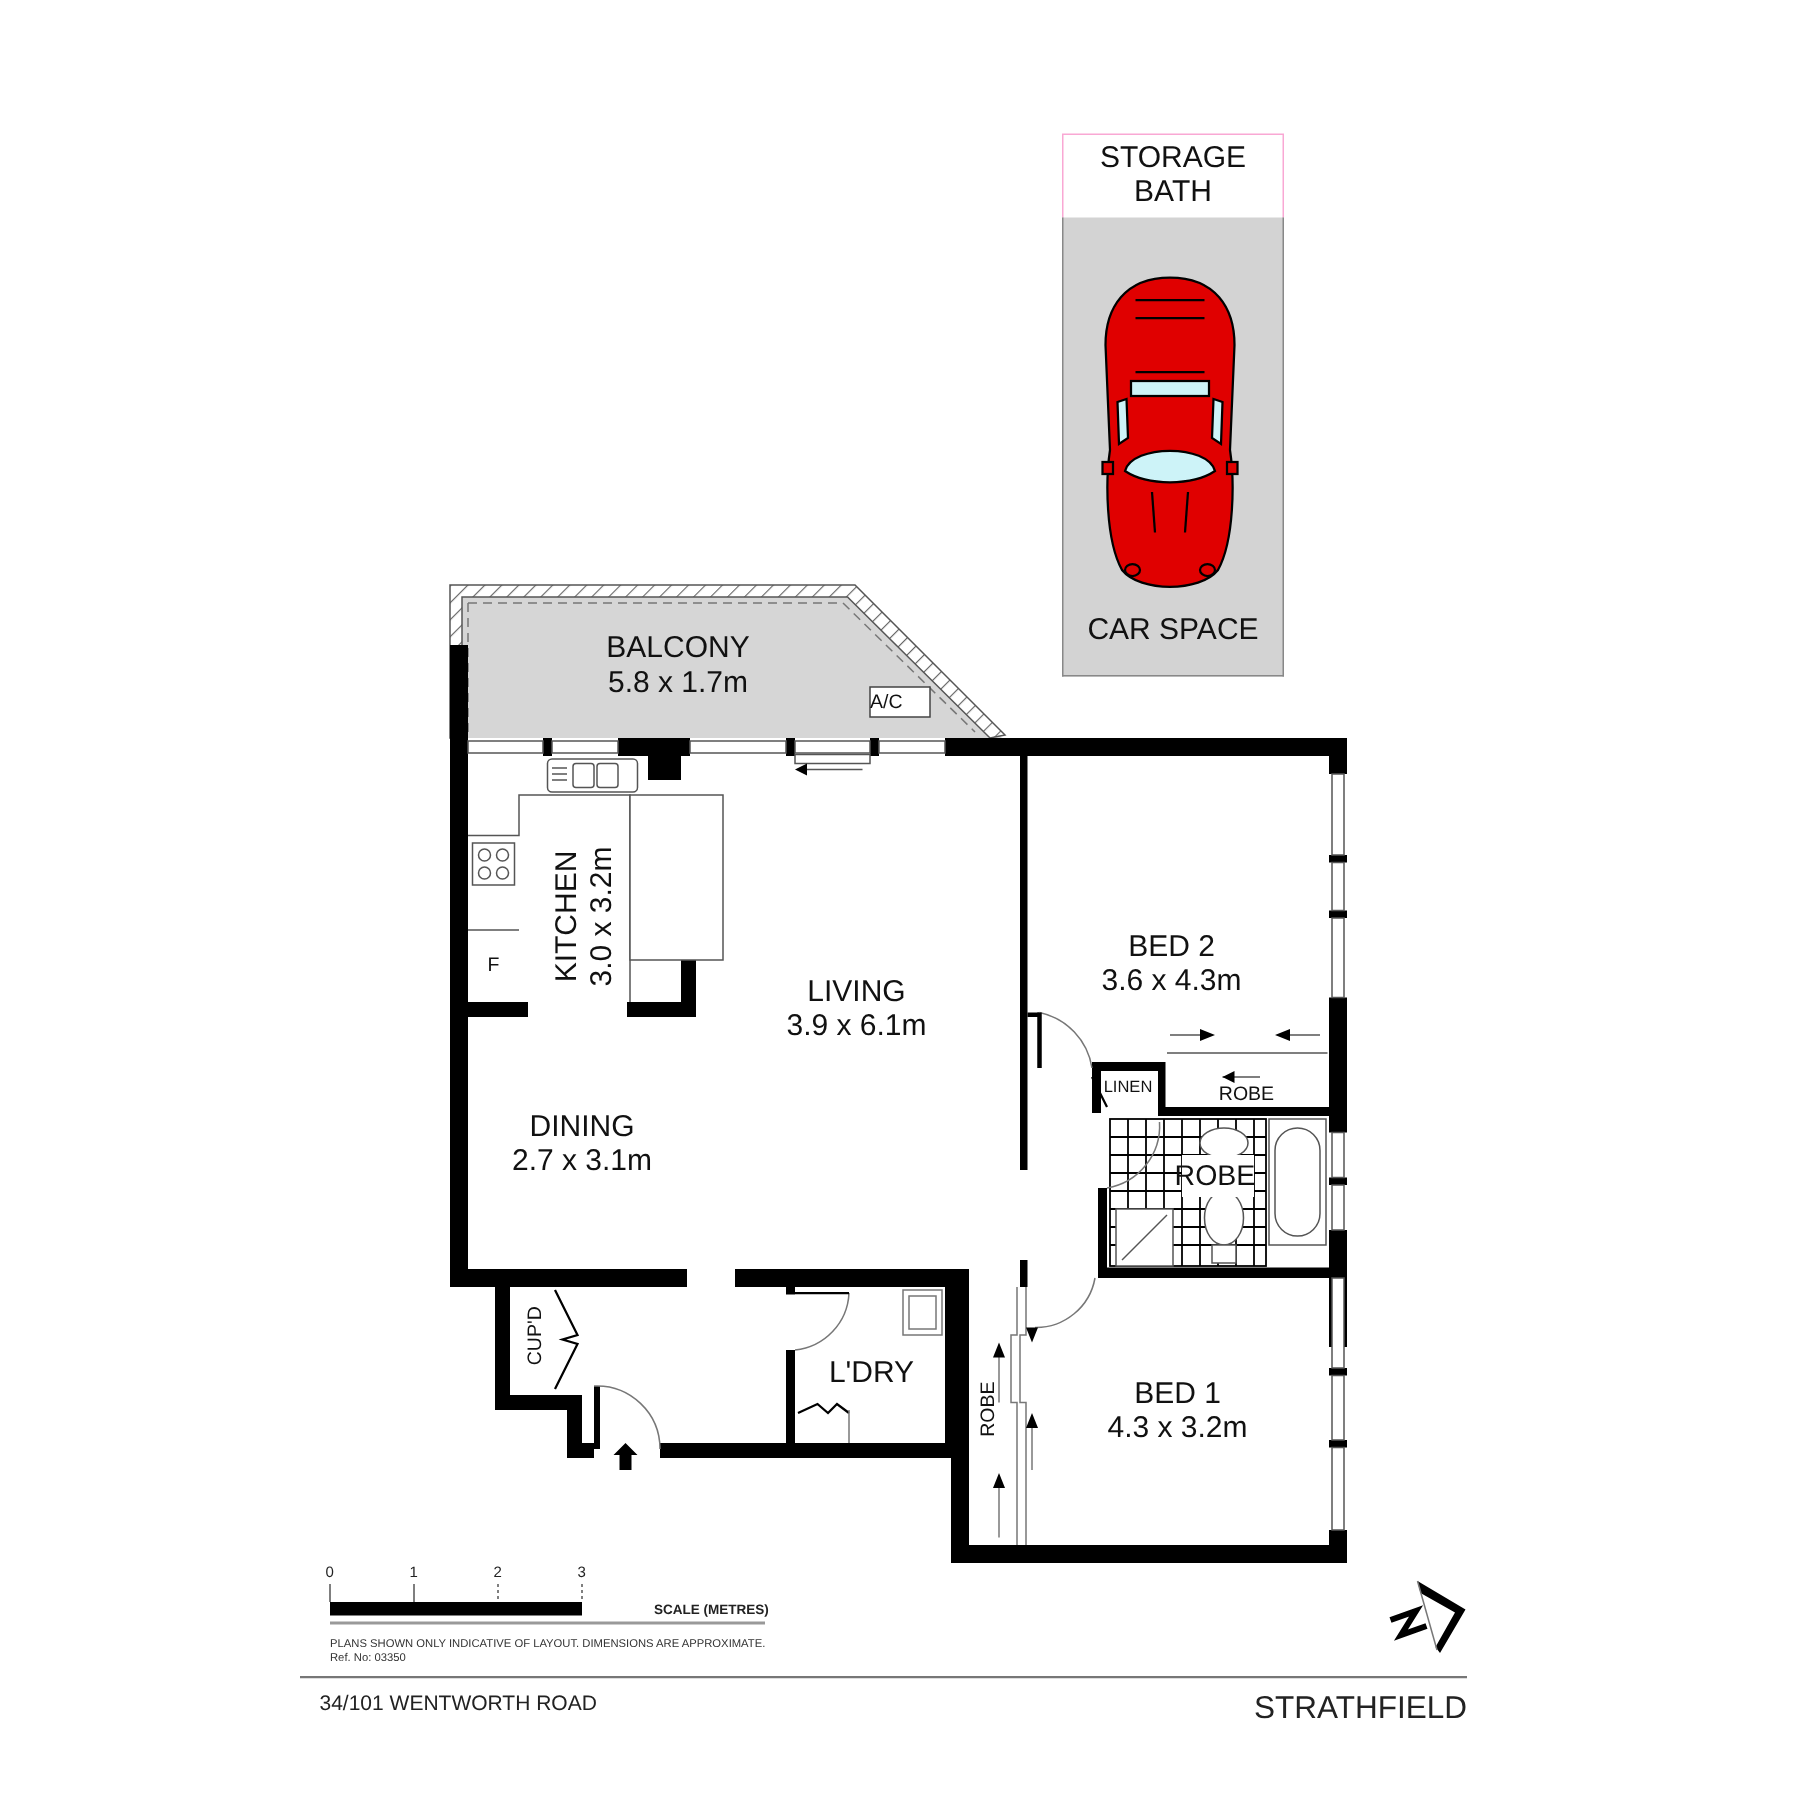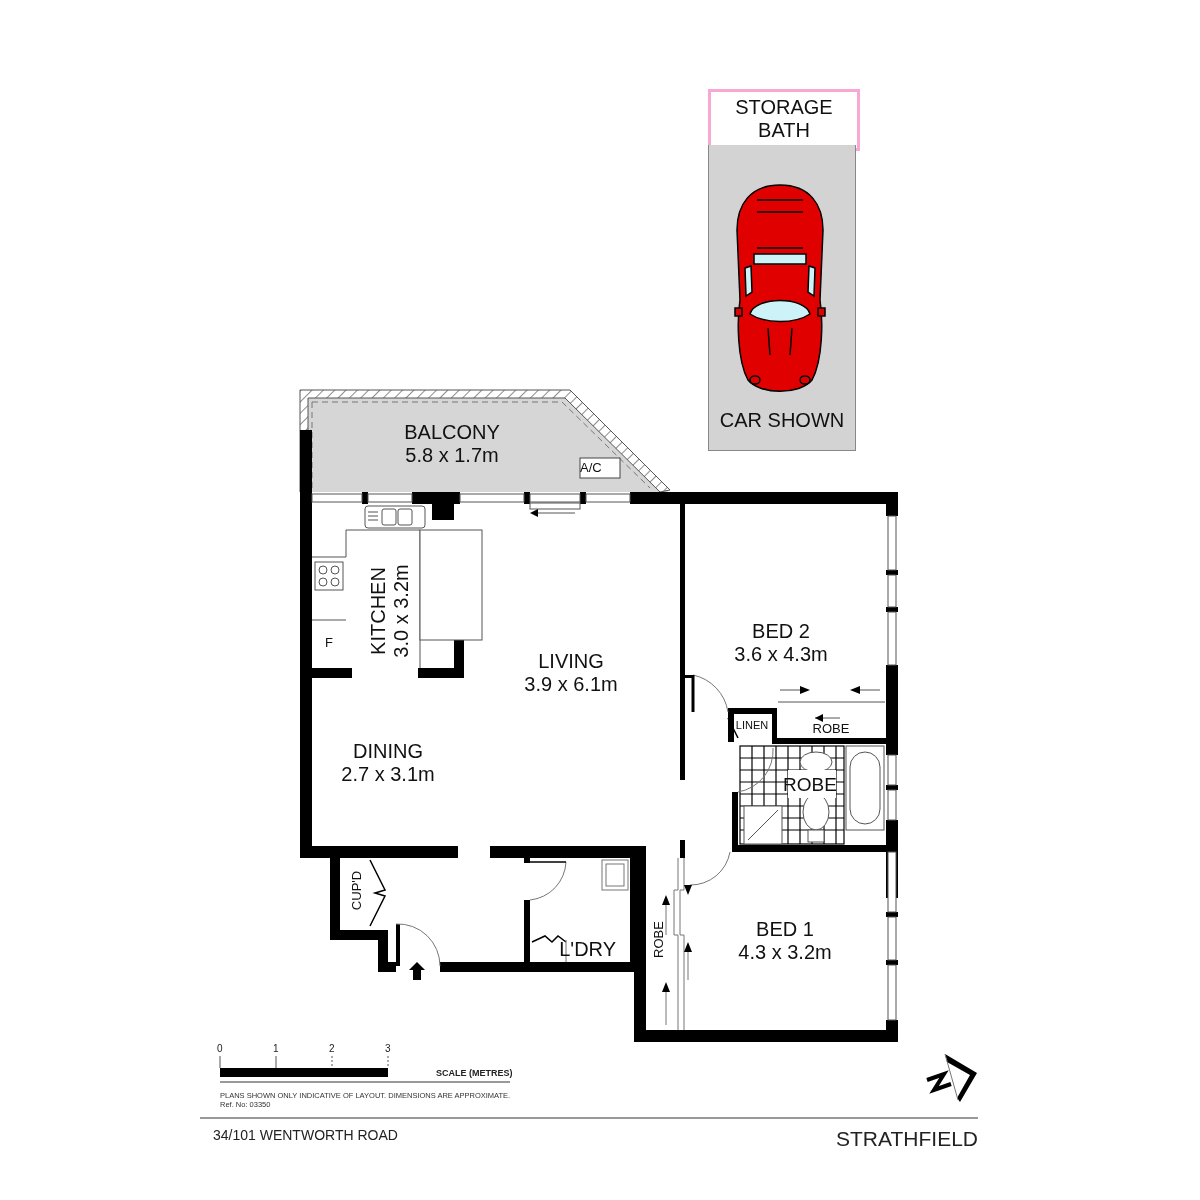--- a/index.html
+++ b/index.html
@@ -10,28 +10,28 @@
   .room-name { font-size: 20px; }
   .room-dim { font-size: 20px; }
   .small { font-size: 13px; }
   .footer-text { font-size: 22px; position: absolute; color: #222; }
   .scale-num { position: absolute; font-size: 10px; color: #222; }
   .note { position: absolute; font-size: 7.5px; color: #333; }
 </style>
 </head>
 <body>
 
-<div class="abs" style="left:708px;top:89px;width:146px;height:56px;border:3px solid #f9a8d4;background:#fff;text-decoration:underline;">
+<div class="abs" style="left:708px;top:89px;width:146px;height:56px;border:1px solid #f9a8d4;background:#fff;text-decoration:underline;">
   <div class="lbl room-name" style="left:0;top:4px;width:146px;font-size:20px;">
     <div>STORAGE</div>
     <div>BATH</div>
   </div>
 </div>
 <div class="abs" style="left:708px;top:145px;width:146px;height:305px;border:1px solid #888;border-top:none;background:#d3d3d3;">
-  <div class="lbl room-name" style="left:0;top:264px;width:146px;">CAR SHOWN</div>
+  <div class="lbl room-name" style="left:0;top:264px;width:146px;">CAR SPACE</div>
 </div>
 
 <svg width="1200" height="1200" viewBox="0 0 1200 1200" style="pointer-events:none;">
   <g stroke="#000" stroke-width="1.5">
     <path d="M780,185 C750,185 737,205 737,230 L740,300 C737,320 737,360 748,380 C760,395 800,395 812,380 C823,360 823,320 820,300 L823,230 C823,205 810,185 780,185 Z" fill="#e00000"></path>
     <rect x="754" y="254" width="52" height="10" fill="#cdf3f8"></rect>
     <path d="M745,268 L751,266 L752,292 L746,296 Z" fill="#cdf3f8"></path>
     <path d="M815,268 L809,266 L808,292 L814,296 Z" fill="#cdf3f8"></path>
     <path d="M750,314 C755,296 805,296 810,314 C795,324 765,324 750,314 Z" fill="#cdf3f8"></path>
     <line x1="757" y1="200" x2="803" y2="200"></line>
@@ -268,21 +268,21 @@
   <div class="room-name">BED 2</div>
   <div class="room-dim">3.6 x 4.3m</div>
 </div>
 <div class="lbl" style="left:715px;top:918px;width:140px;">
   <div class="room-name">BED 1</div>
   <div class="room-dim">4.3 x 3.2m</div>
 </div>
 <div class="lbl small" style="left:734px;top:719px;width:36px;font-size:11px;">LINEN</div>
 <div class="lbl small" style="left:806px;top:722px;width:50px;">ROBE</div>
 <div class="lbl" style="left:780px;top:774px;width:60px;font-size:19px;">ROBE</div>
-<div class="lbl room-name" style="left:546px;top:938px;width:70px;text-align:right;">L'DRY</div>
+<div class="lbl room-name" style="left:546px;top:904px;width:70px;">L'DRY</div>
 <div class="lbl small" style="left:332px;top:883px;width:50px;transform:rotate(-90deg);">CUP'D</div>
 <div class="lbl small" style="left:634px;top:932px;width:50px;transform:rotate(-90deg);">ROBE</div>
 
 <div class="scale-num" style="left:217px;top:1043px;">0</div>
 <div class="scale-num" style="left:273px;top:1043px;">1</div>
 <div class="scale-num" style="left:329px;top:1043px;">2</div>
 <div class="scale-num" style="left:385px;top:1043px;">3</div>
 <div class="abs" style="left:436px;top:1068px;font-size:9px;font-weight:bold;color:#222;">SCALE (METRES)</div>
 <div class="note" style="left:220px;top:1091px;">PLANS SHOWN ONLY INDICATIVE OF LAYOUT.  DIMENSIONS ARE APPROXIMATE.</div>
 <div class="note" style="left:220px;top:1100px;">Ref. No: 03350</div>

